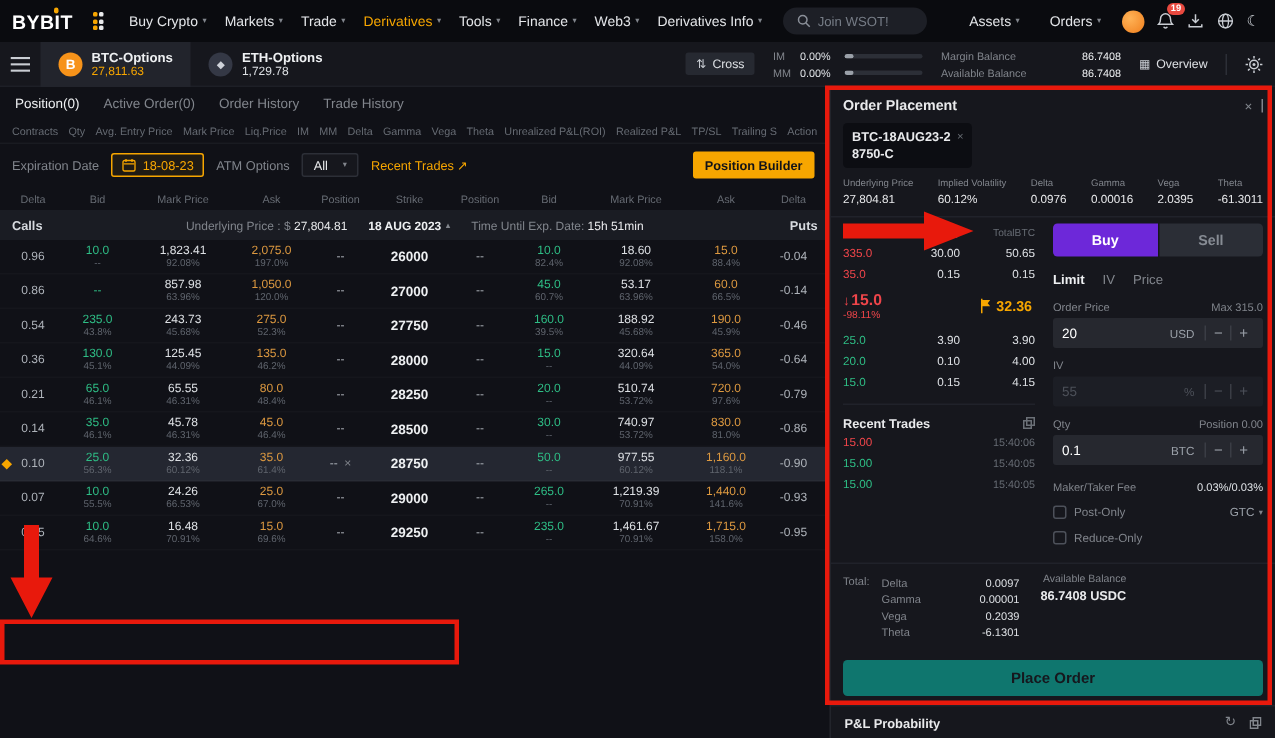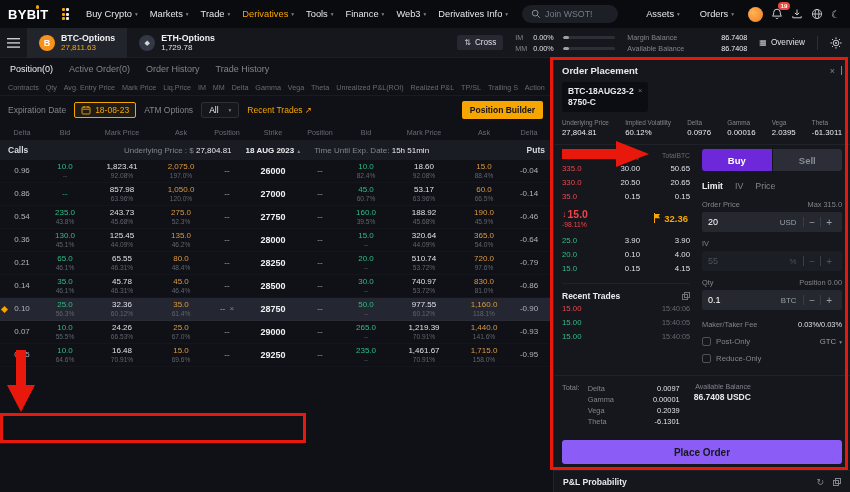--- a/index.html
+++ b/index.html
@@ -141,21 +141,21 @@
 .tot-grid{width:92px}
 .tot-row{display:flex;justify-content:space-between;font-size:7.4px;line-height:11px}
 .tl{color:#81858c}.tv{color:#dde0e4}
 .mr-block{flex:1;display:flex;justify-content:space-between;padding-left:6px}
 .mr-l .l,.mr-r .l{font-size:7px;color:#81858c}
 .mr-l .v{font-size:8.5px;color:#f7a600;font-weight:bold;margin-top:2px}
 .mr-r{text-align:right}
 .mr-r .v{font-size:8.5px;color:#e9eaec;font-weight:bold;margin-top:2px}
 .slider{width:78px;height:3px;border-radius:2px;background:linear-gradient(90deg,#f7a600,#f75e00);position:relative;margin-top:6px}
 .knob{position:absolute;right:14px;top:-2.5px;width:8px;height:8px;border-radius:50%;background:#f7a600;border:1.5px solid #ffd27a}
-.place-order{display:block;margin:6px 8px;height:24px;width:calc(100% - 16px);background:#8b5cf6;border:none;border-radius:3px;color:#16171d;font-weight:bold;font-size:10px;font-family:inherit;cursor:pointer}
+.place-order{display:block;margin:6px 8px;height:24px;width:calc(100% - 16px);background:#0f766e;border:none;border-radius:3px;color:#16171d;font-weight:bold;font-size:10px;font-family:inherit;cursor:pointer}
 .pnl{border-top:1px solid #20222a;height:22px;display:flex;align-items:center;padding:0 9px}
 .pnl .t{font-size:8.6px;font-weight:bold}
 .pnl-icons{margin-left:auto;display:flex;gap:9px;color:#81858c;font-size:9px;align-items:center}
 
 .ann{position:absolute;z-index:99;pointer-events:none}
 </style>
 </head>
 <body>
 
 <div class="navbar">
@@ -805,25 +805,20 @@
             <span class="c2">Qty</span>
             <span class="c3">TotalBTC</span>
           </div>
         <div id="ob-asks">
             <div class="ob-row">
               <span class="c1 red">335.0</span>
               <span class="c2">30.00</span>
               <span class="c3">50.65</span>
             </div>
             <div class="ob-row">
-              <span class="c1 red">330.0</span>
-              <span class="c2">20.50</span>
-              <span class="c3">20.65</span>
-            </div>
-            <div class="ob-row">
               <span class="c1 red">35.0</span>
               <span class="c2">0.15</span>
               <span class="c3">0.15</span>
             </div>
           </div>
         <div class="mid">
           <div>
             <div class="lp">
                 <span class="ar">↓</span>
                 <span>15.0</span>

